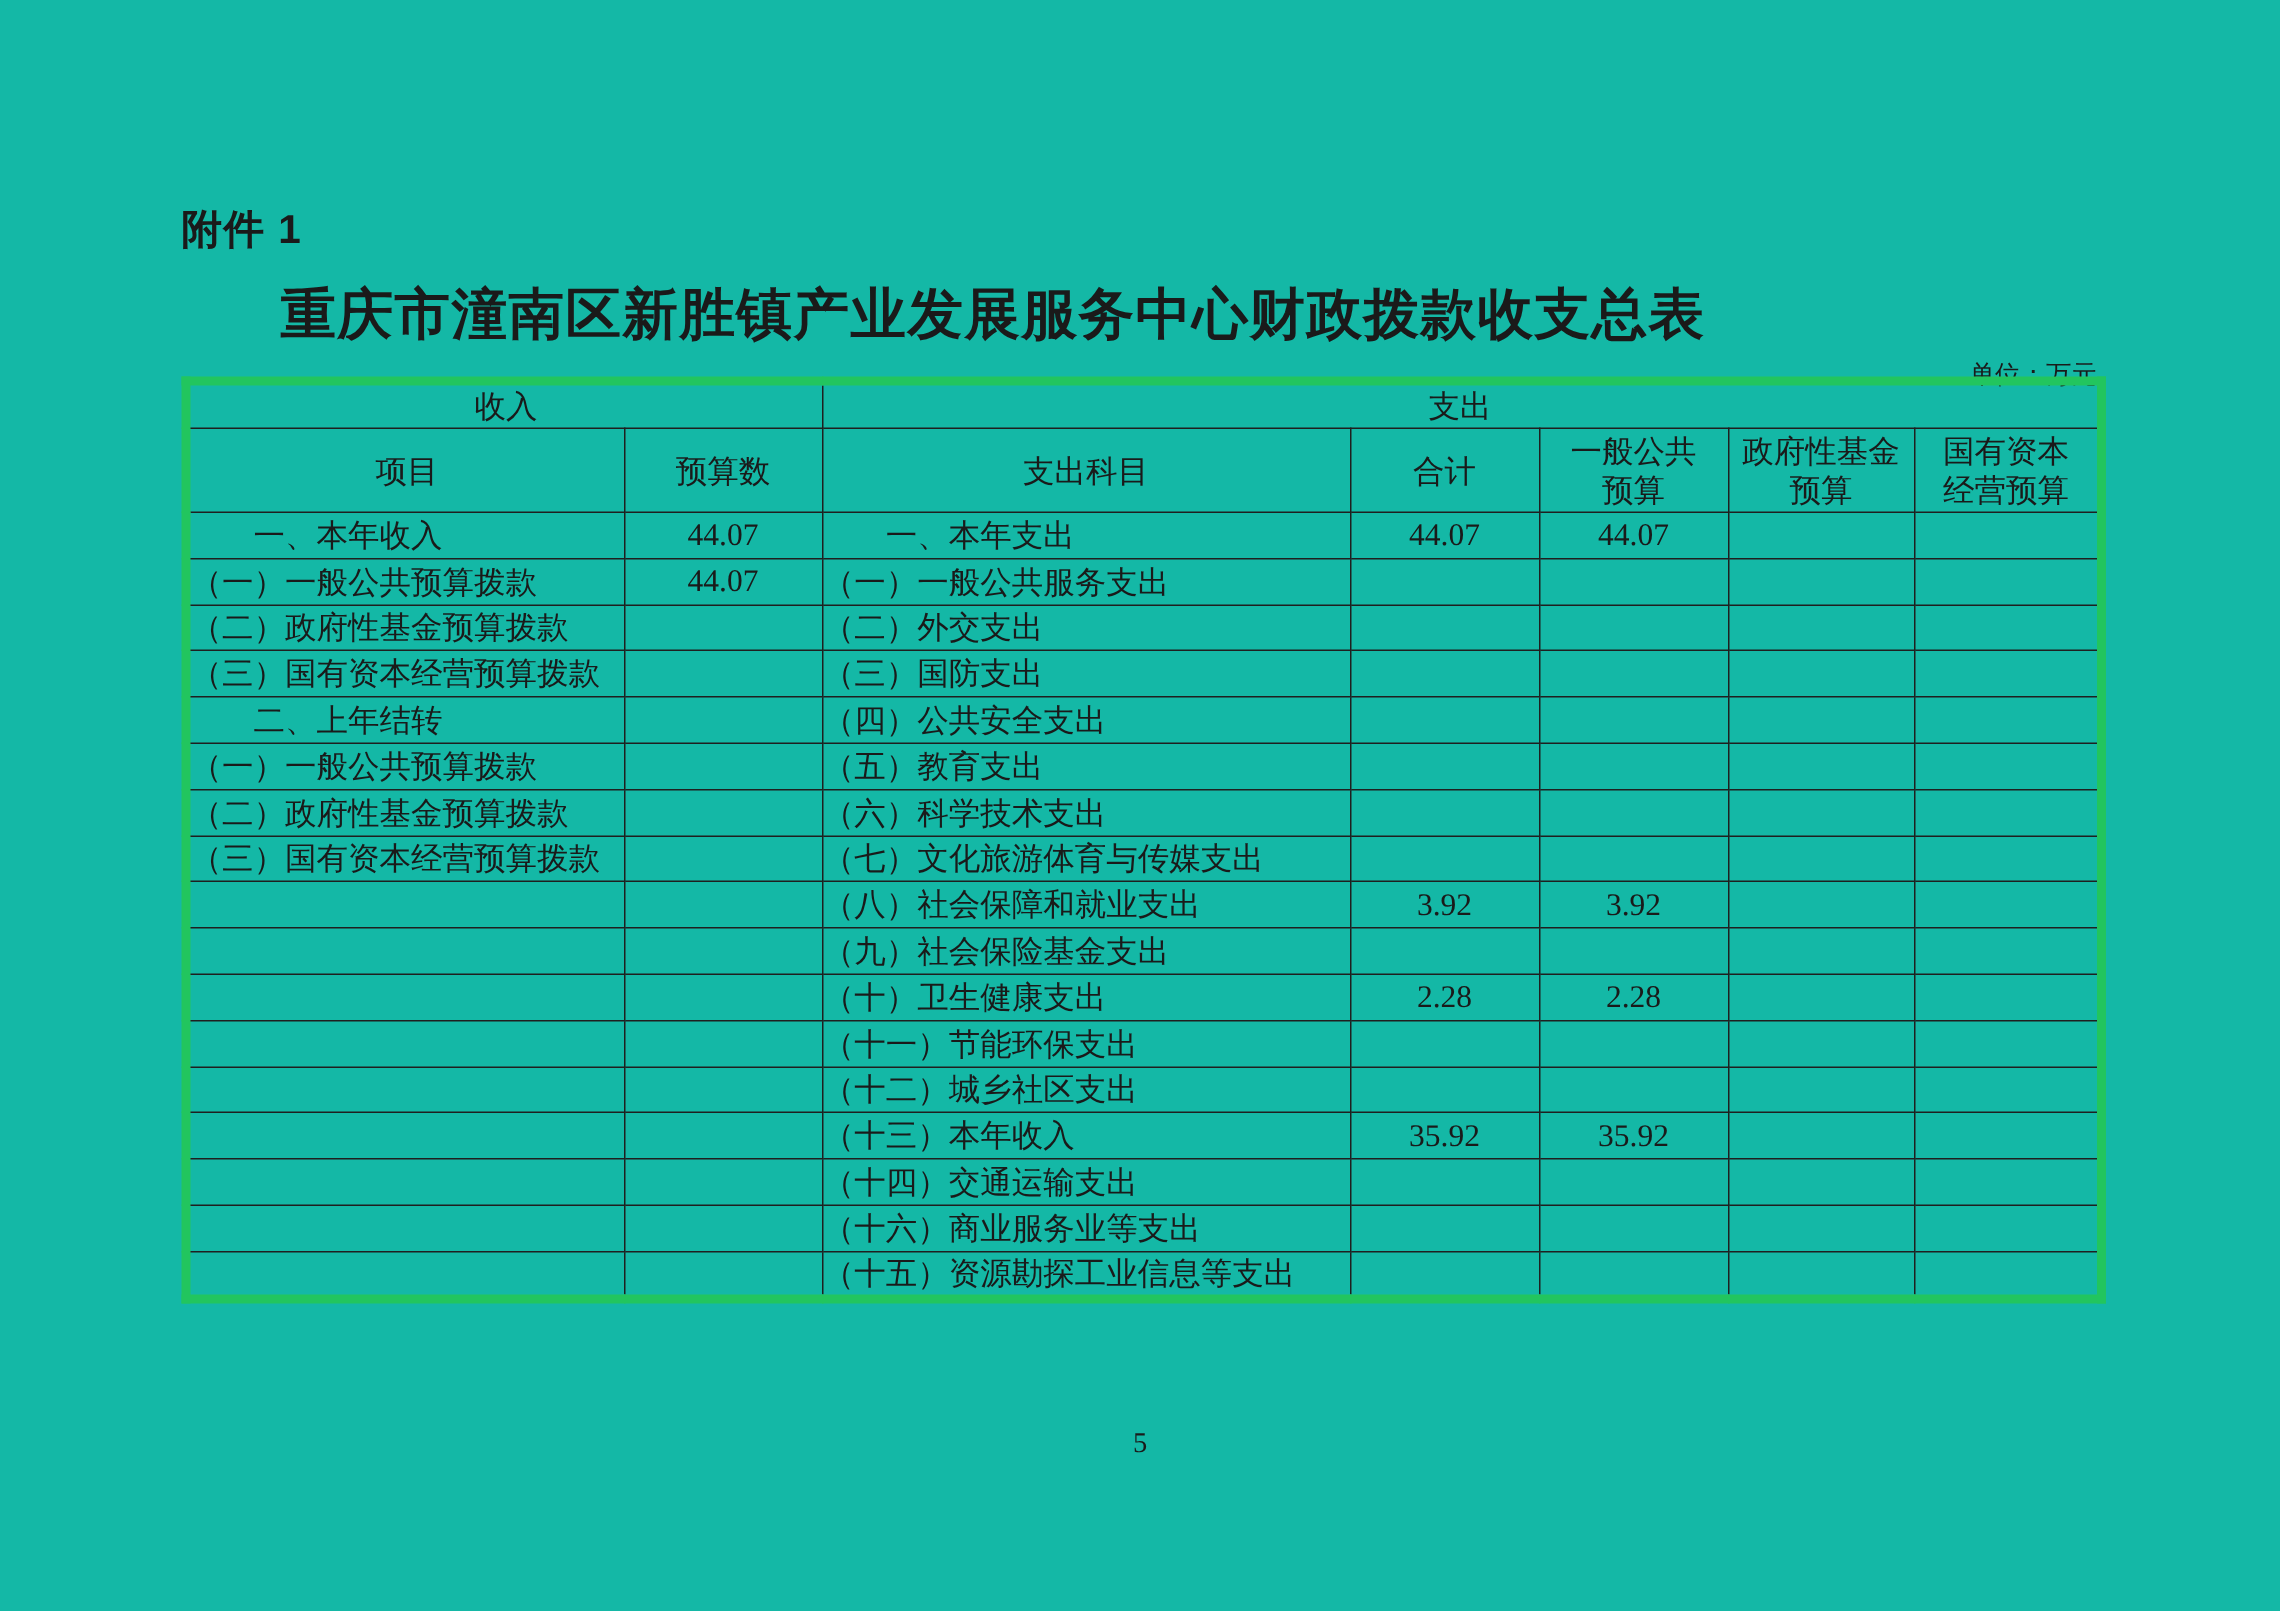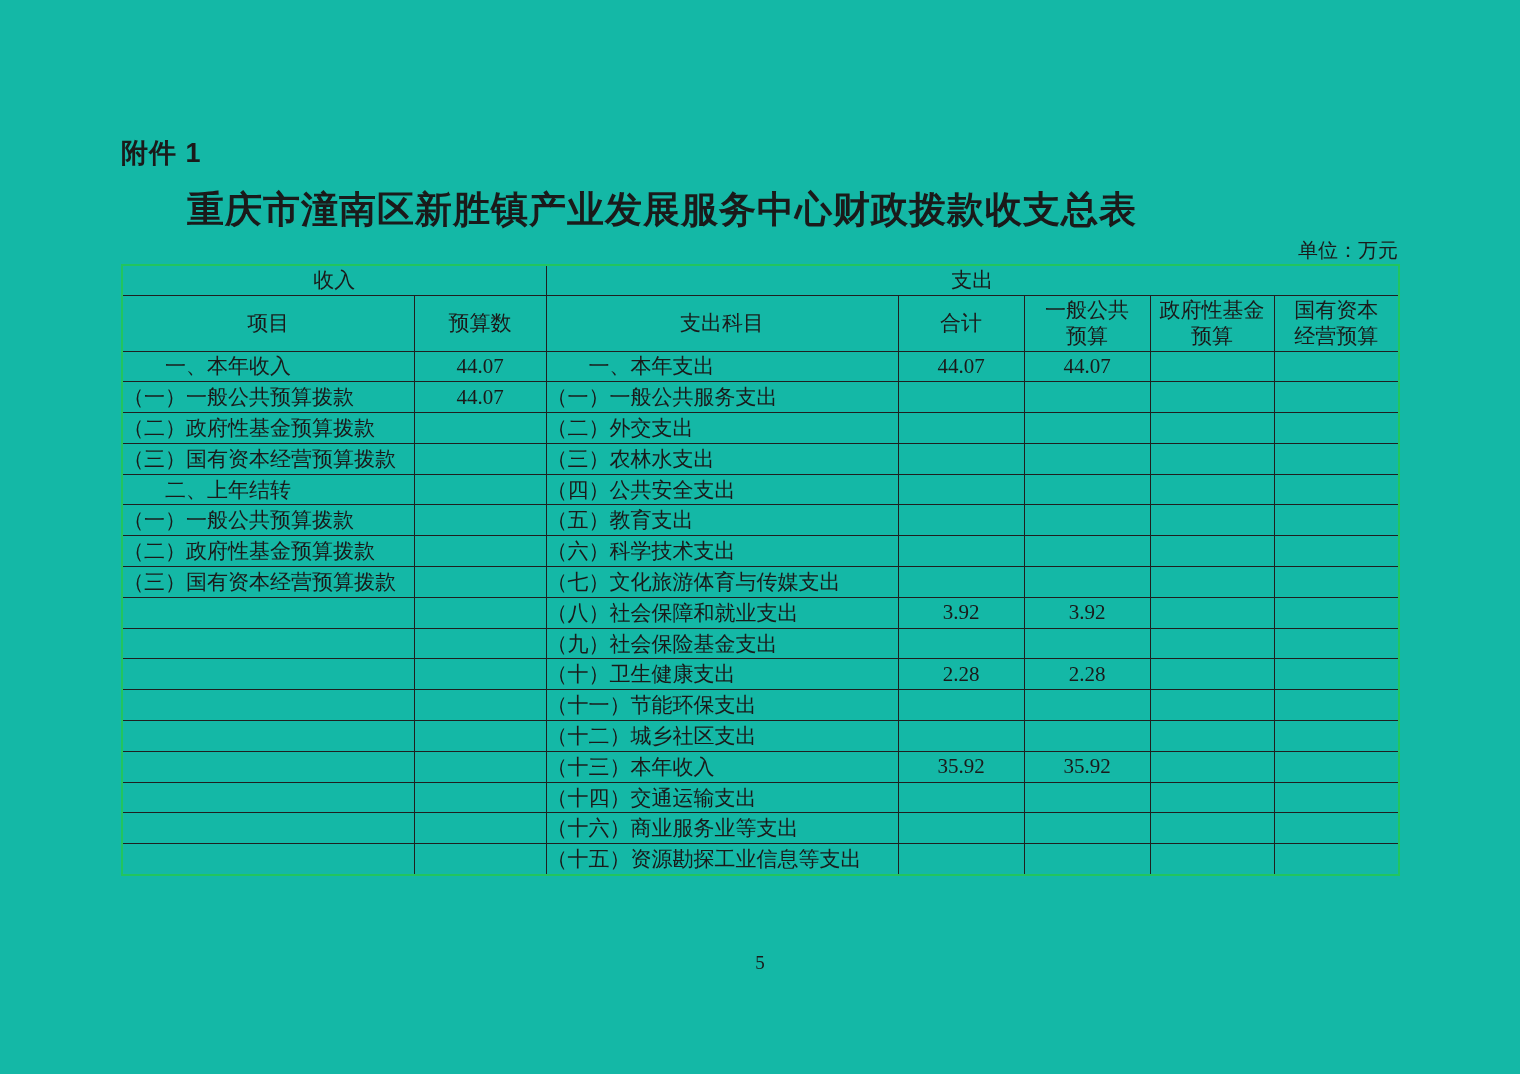--- a/index.html
+++ b/index.html
@@ -31,31 +31,31 @@
     text-align: center;
     font-family: "Liberation Sans", "DejaVu Sans", sans-serif;
     font-weight: bold;
     font-size: 37px;
     line-height: 42px;
     letter-spacing: 1px;
   }
   .unit-note {
     position: absolute;
     right: 122px; top: 238px;
-    font-size: 20px;
+    font-size: 17px;
     line-height: 24px;
   }
   table.budget {
     position: absolute;
-    left: 121px; top: 264px;
+    left: 121px; top: 251px;
     width: 1277px;
     border-collapse: collapse;
     table-layout: fixed;
     font-size: 21px;
-    border: 2px solid #22c55e;
+    border: 6px solid #22c55e;
   }
   table.budget th, table.budget td {
     border: 1px solid #1f1f1f;
     font-weight: normal;
     padding: 0;
     overflow: hidden;
   }
   tr.group-row th { height: 30px; font-size: 21px; }
   tr.cols-row th {
     height: 56px;
@@ -144,21 +144,21 @@
           <td class="c-item">（二）外交支出</td>
           <td class="c-num"></td>
           <td class="c-num"></td>
           <td class="c-num"></td>
           <td class="c-num"></td>
         </tr>
 
         <tr>
           <td class="c-item">（三）国有资本经营预算拨款</td>
           <td class="c-num"></td>
-          <td class="c-item">（三）农林水支出</td>
+          <td class="c-item">（三）国防支出</td>
           <td class="c-num"></td>
           <td class="c-num"></td>
           <td class="c-num"></td>
           <td class="c-num"></td>
         </tr>
 
         <tr>
           <td class="c-item">　　二、上年结转</td>
           <td class="c-num"></td>
           <td class="c-item">（四）公共安全支出</td>

